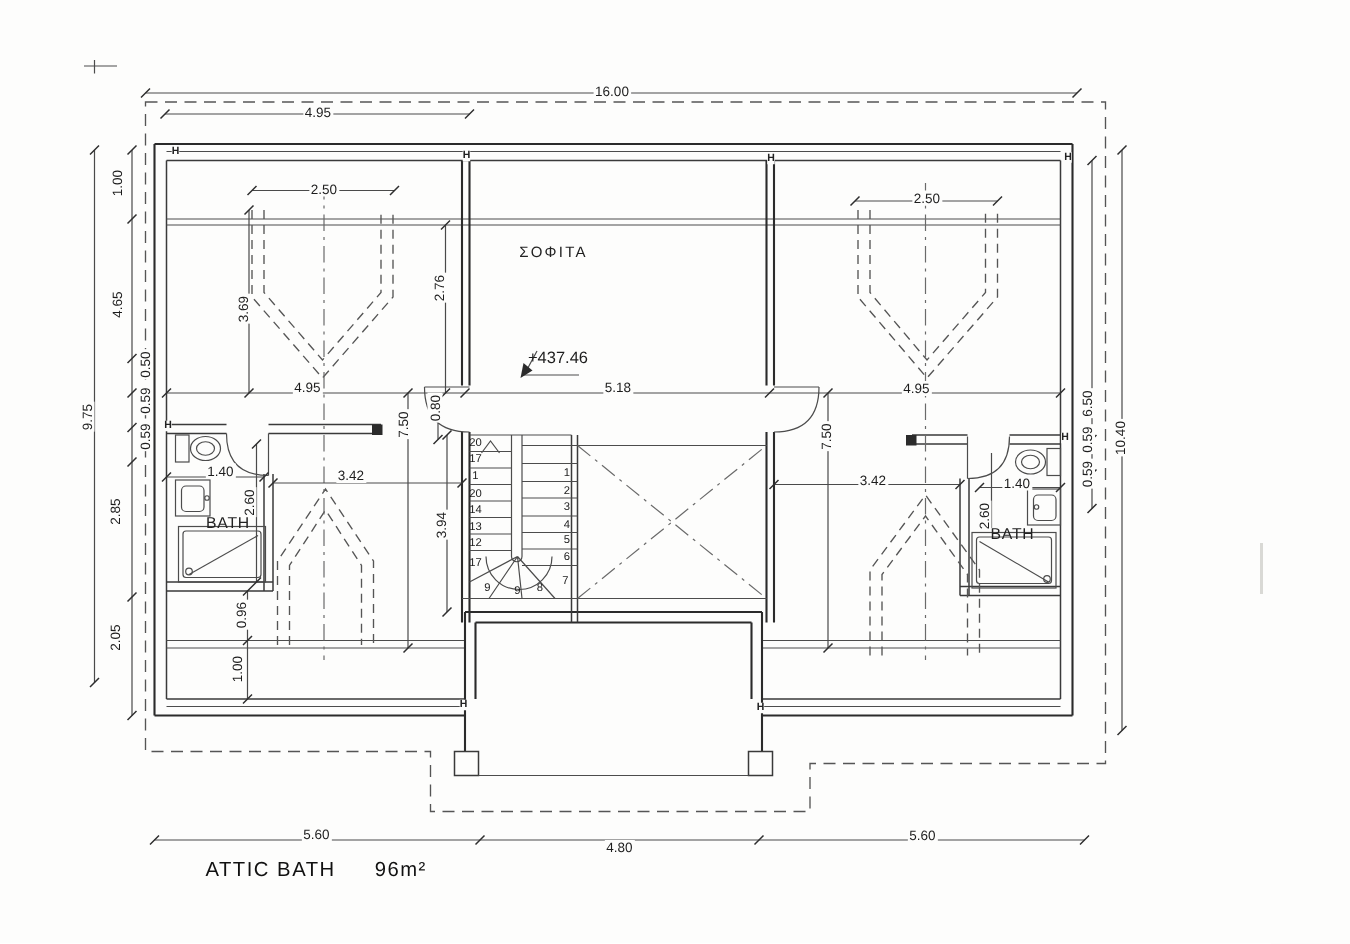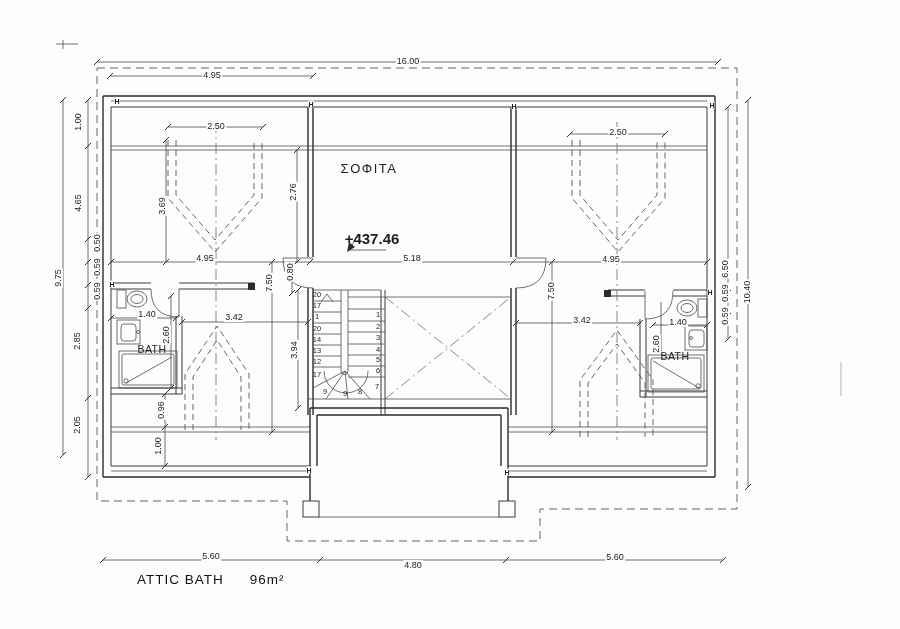--- a/index.html
+++ b/index.html
@@ -14,23 +14,23 @@
   .dsh{stroke:#555;stroke-width:0.9;fill:none;stroke-dasharray:8 5;}
   .dshs{stroke:#555;stroke-width:0.9;fill:none;stroke-dasharray:6 4;}
   .dshd{stroke:#6a6a6a;stroke-width:0.8;fill:none;stroke-dasharray:11 4 2 4;}
   .blk{fill:#2b2b2b;stroke:none;}
   .dim{position:absolute;font-size:9px;color:#1d1d1d;background:#fdfdfc;line-height:10px;
       padding:0 1px;white-space:nowrap;transform:translate(-50%,-50%);}
   .v{transform:translate(-50%,-50%) rotate(-90deg);}
   .sn{position:absolute;font-size:7.5px;color:#1d1d1d;line-height:8px;transform:translate(-50%,-50%);}
   .hm{position:absolute;font-size:7px;font-weight:bold;color:#222;background:#fdfdfc;
       line-height:7px;transform:translate(-50%,-50%);}
-  .room{font-size:13px;letter-spacing:1.5px;background:transparent;color:#222;}
+  .room{font-size:10px;letter-spacing:1.5px;background:transparent;color:#222;}
   .bathl{font-size:10.5px;letter-spacing:0.5px;background:transparent;color:#222;}
-  .lvl{font-size:15px;background:transparent;font-weight:bold;}
+  .lvl{font-size:11px;background:transparent;}
   #title{position:absolute;left:137px;top:572px;display:flex;gap:26px;
       font-size:13.5px;color:#111;letter-spacing:1px;}
   #artifact{position:absolute;left:840px;top:362px;width:2px;height:34px;background:#d9d9d5;}
 </style>
 </head>
 <body>
 
 <div id="canvas">
 
 <svg width="900" height="629" viewBox="0 0 900 629">

